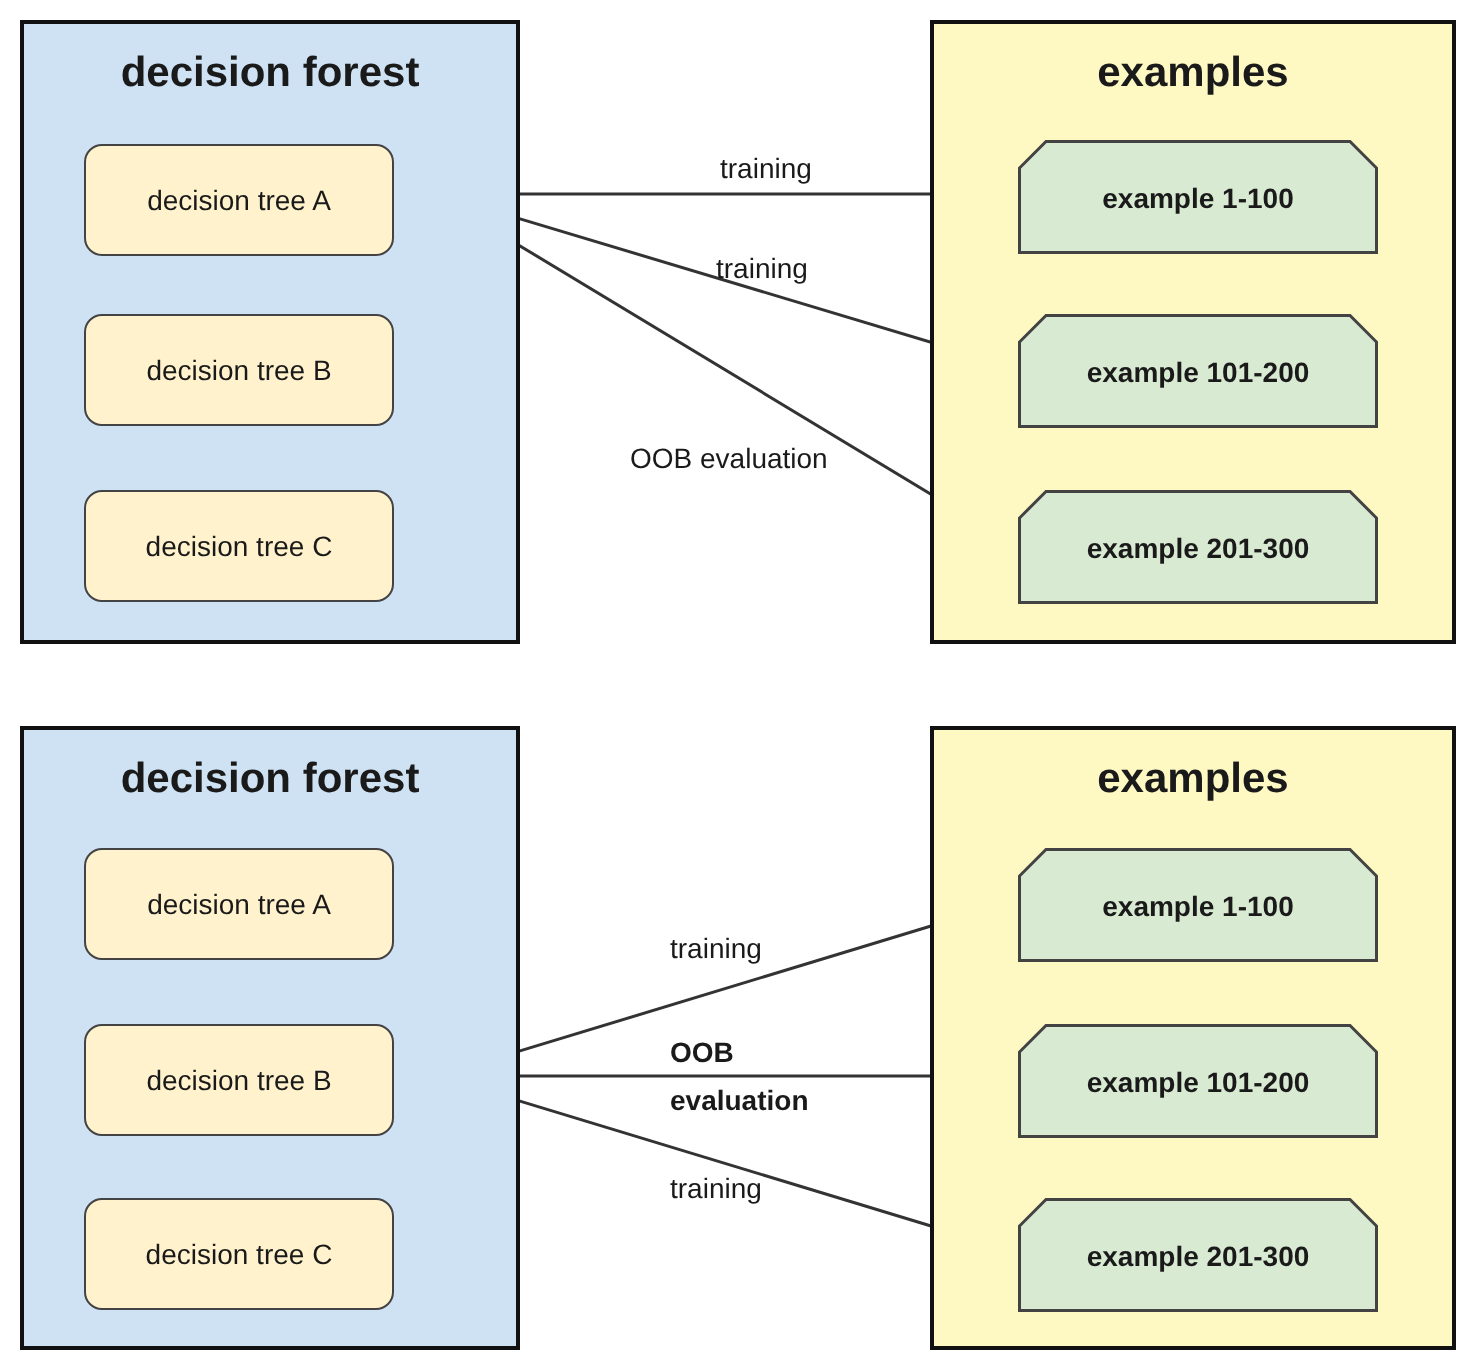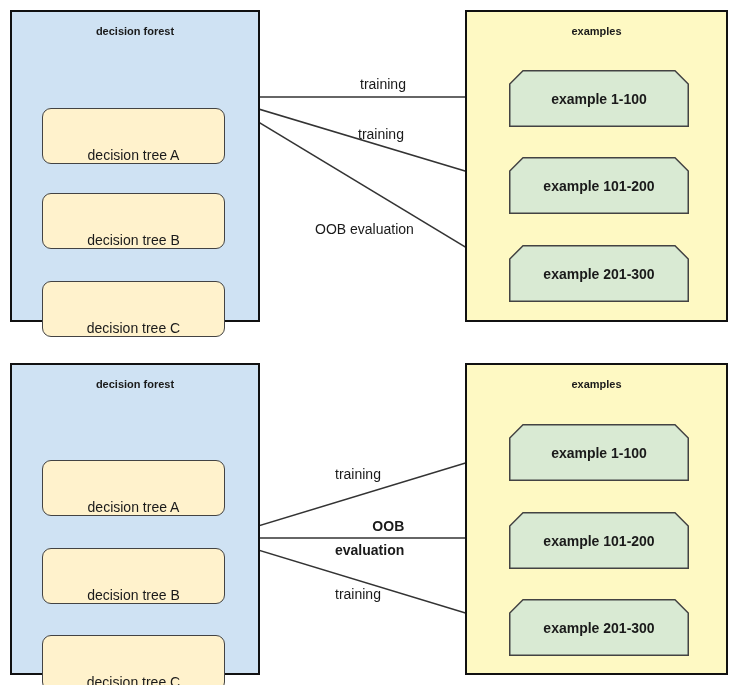--- a/index.html
+++ b/index.html
@@ -41,36 +41,35 @@
   .outer-box.examples {
     width: 263px;
     background: #fef9c3;
   }
   .box-title {
     position: absolute;
     left: 0; right: 0;
     top: 13px;
     text-align: center;
     font-weight: bold;
-    font-size: 11px;
+    font-size: 21px;
     color: var(--text, #1a1a1a);
   }
   .tree-node {
     position: absolute;
-    width: 183px;
+    width: 155px;
     height: 56px;
     box-sizing: border-box;
     background: var(--tree-fill, #fff2cc);
     border: 1.5px solid var(--shape-border, #434343);
     border-radius: 9px;
     display: flex;
-    align-items: flex-end;
+    align-items: center;
     justify-content: center;
     font-size: 14px;
-    margin-top: 36px;
   }
   .example-node {
     position: absolute;
     width: 180px;
     height: 57px;
     display: flex;
     align-items: center;
     justify-content: center;
     font-size: 14px;
     font-weight: bold;
@@ -86,21 +85,20 @@
   }
   .example-node span {
     position: relative;
   }
   .arrow-label {
     position: absolute;
     font-size: 14px;
     line-height: 16px;
     white-space: nowrap;
     color: var(--text, #1a1a1a);
-    text-align: right;
   }
   .arrow-label.two-line span {
     display: block;
     line-height: 24px;
     font-weight: bold;
   }
 </style>
 </head>
 <body>
 

